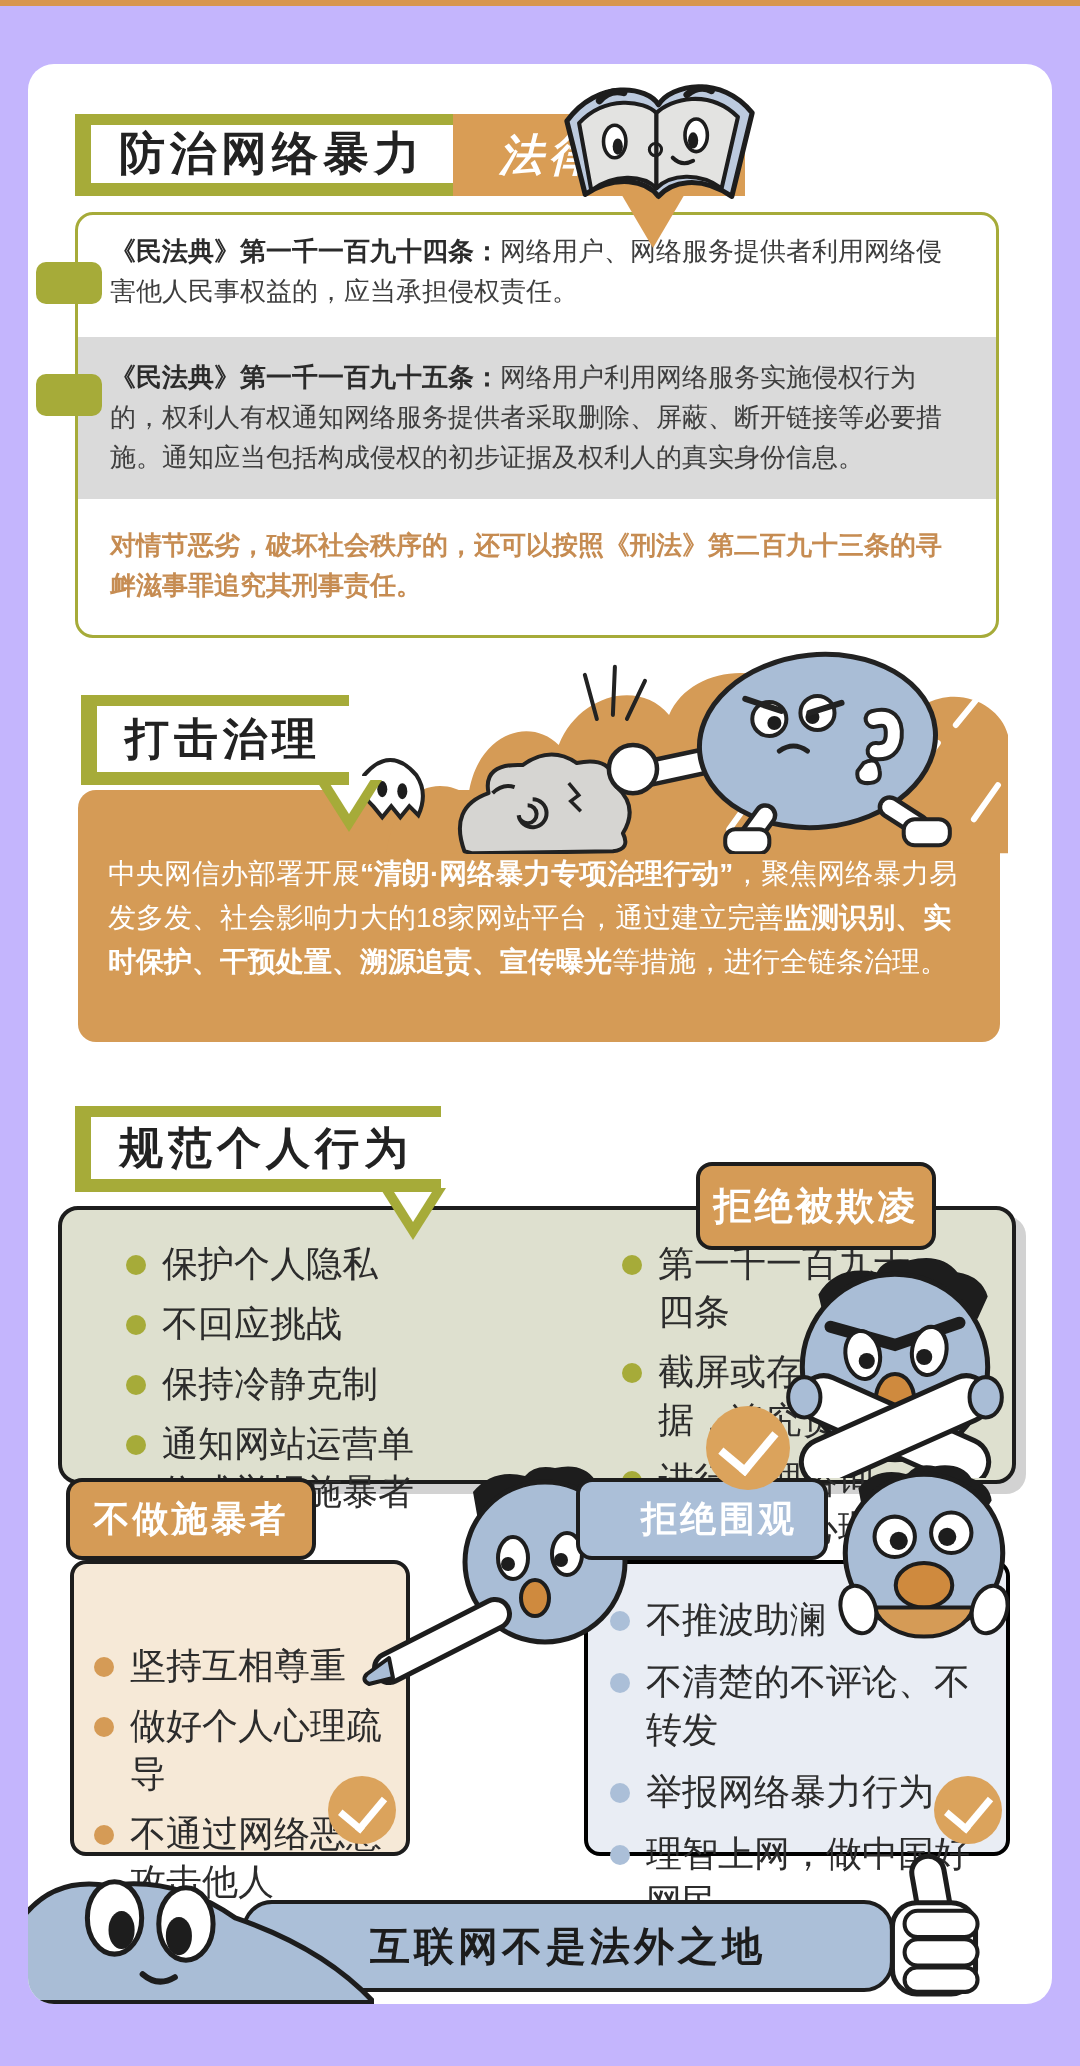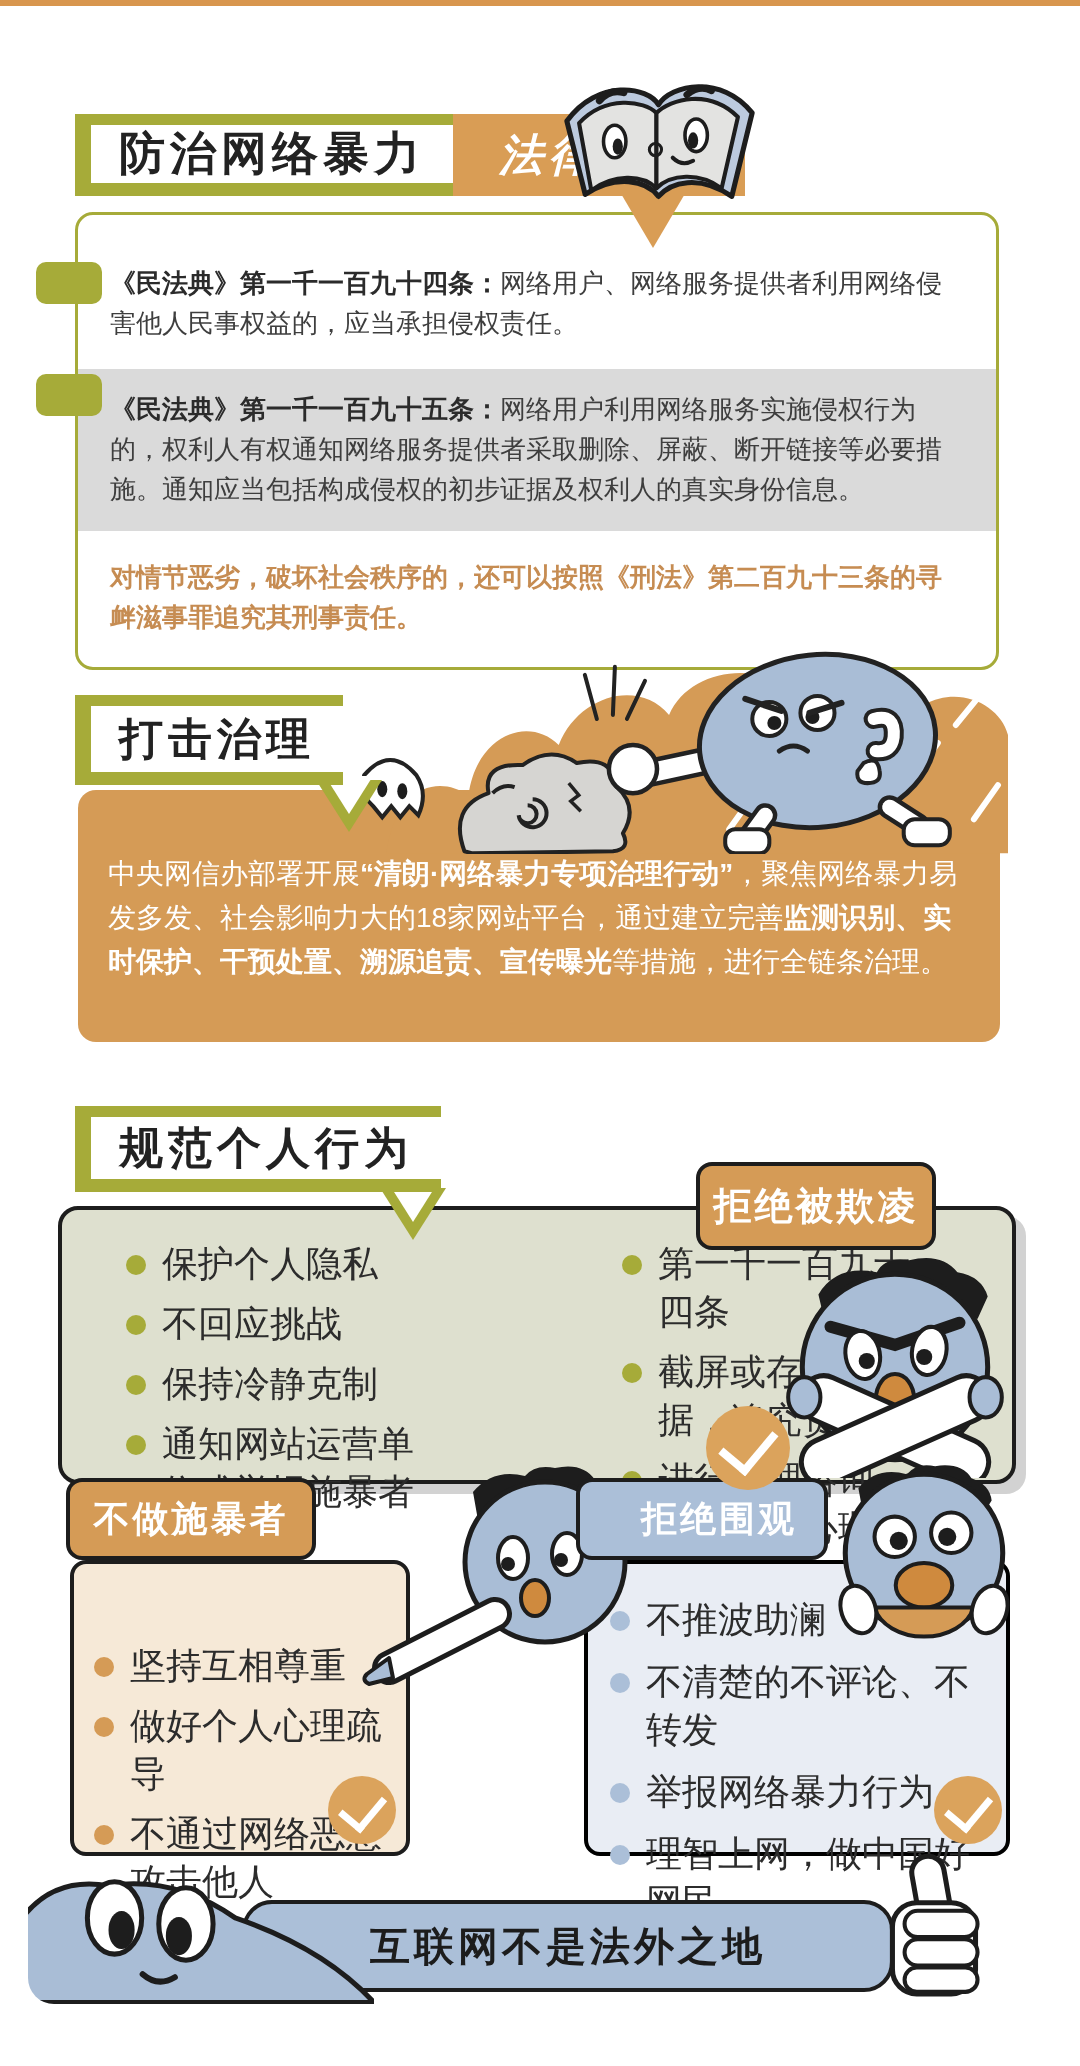--- a/index.html
+++ b/index.html
@@ -1,16 +1,16 @@
 <!DOCTYPE html>
 <html><head>
 <meta charset="utf-8">
 <style>
   html,body{margin:0;padding:0;background:#cfcfcf;}
-  .page{position:relative;width:1080px;height:2066px;background:#ffffff;overflow:hidden;
+  .page{position:relative;width:1080px;height:2066px;background:#c4b5fd;overflow:hidden;
         font-family:"Liberation Sans","DejaVu Sans",sans-serif;}
   .top-strip{position:absolute;left:0;top:0;width:1080px;height:6px;background:#d8964e;}
   .card{position:absolute;left:28px;top:64px;width:1024px;height:1940px;background:#ffffff;
         border-radius:26px;overflow:hidden;}
 
   
   .sec-head{position:absolute;display:flex;align-items:stretch;z-index:6;}
   .olive-wrap{background:#a6ab39;padding:11px 0 13px 16px;display:flex;}
   .white-box{background:#ffffff;display:flex;align-items:center;padding:0 28px;
              font-weight:900;color:#222222;letter-spacing:5px;white-space:nowrap;}
@@ -21,21 +21,21 @@
   .tri{position:absolute;width:0;height:0;}
   .tri-orange{border-left:33px solid transparent;border-right:33px solid transparent;border-top:56px solid #d99d55;z-index:5;}
   .tri-olive{border-left:33px solid transparent;border-right:33px solid transparent;border-top:52px solid #a6ab39;z-index:4;}
   .tri-white{border-left:24px solid transparent;border-right:24px solid transparent;border-top:38px solid #ffffff;z-index:5;}
 
   
   .legal-box{position:absolute;left:47px;top:148px;width:918px;background:#ffffff;
              border:3px solid #a6ab39;border-radius:18px;z-index:2;}
   .legal-p{font-size:26px;line-height:40px;color:#3e3e3e;}
   .legal-p .lead{font-weight:800;color:#2b2b2b;}
-  .lp1{margin:48px 30px 22px 32px;}
+  .lp1{margin:16px 30px 22px 32px;}
   .lp2{background:#dadada;padding:20px 30px 22px 32px;}
   .lp3{margin:24px 30px 30px 32px;color:#c68c52;font-weight:700;}
   .olive-tab{position:absolute;left:8px;width:66px;height:42px;background:#a6ab39;border-radius:10px;z-index:3;}
 
   
   .orange-box{position:absolute;left:50px;top:726px;width:862px;height:190px;background:#d59b56;
               border-radius:18px;z-index:2;padding:62px 30px 0 30px;}
   .orange-box p{margin:0;font-size:28px;line-height:44px;color:#ffffff;}
   .orange-box .b{font-weight:800;}
 
@@ -118,21 +118,21 @@
     </svg>
 
     <div class="legal-box">
       <p class="legal-p lp1"><span class="lead">《民法典》第一千一百九十四条：</span><span>网络用户、网络服务提供者利用网络侵害他人民事权益的，应当承担侵权责任。</span></p>
       <p class="legal-p lp2"><span class="lead">《民法典》第一千一百九十五条：</span><span>网络用户利用网络服务实施侵权行为的，权利人有权通知网络服务提供者采取删除、屏蔽、断开链接等必要措施。通知应当包括构成侵权的初步证据及权利人的真实身份信息。</span></p>
       <p class="legal-p lp3">对情节恶劣，破坏社会秩序的，还可以按照《刑法》第二百九十三条的寻衅滋事罪追究其刑事责任。</p>
     </div>
     <div class="olive-tab" style="top:198px;"></div>
     <div class="olive-tab" style="top:310px;"></div>
 
-    <div class="sec-head h2" style="left:47px;top:631px;height:90px;">
+    <div class="sec-head h2" style="left:53px;top:631px;height:90px;">
       <div class="olive-wrap">
         <div class="white-box">打击治理</div>
       </div>
     </div>
     <div class="tri tri-olive" style="left:288px;top:716px;"></div>
     <div class="tri tri-white" style="left:297px;top:712px;"></div>
 
     <svg class="ill" style="left:268px;top:558px;z-index:3;" width="712" height="232" viewBox="0 0 710 230">
       <path d="M90,230 C100,162 142,152 172,172 C180,112 232,92 262,122 C282,72 342,56 372,92 C392,46 462,36 502,72 C532,42 602,46 626,82 C662,62 702,82 710,112 L710,230 Z" fill="#d59b56"></path>
       <g stroke="#ffffff" stroke-width="6" stroke-linecap="round">

